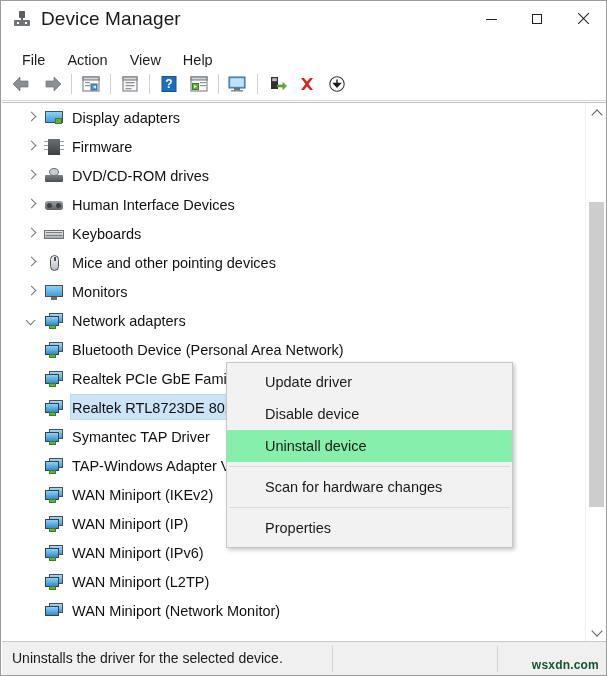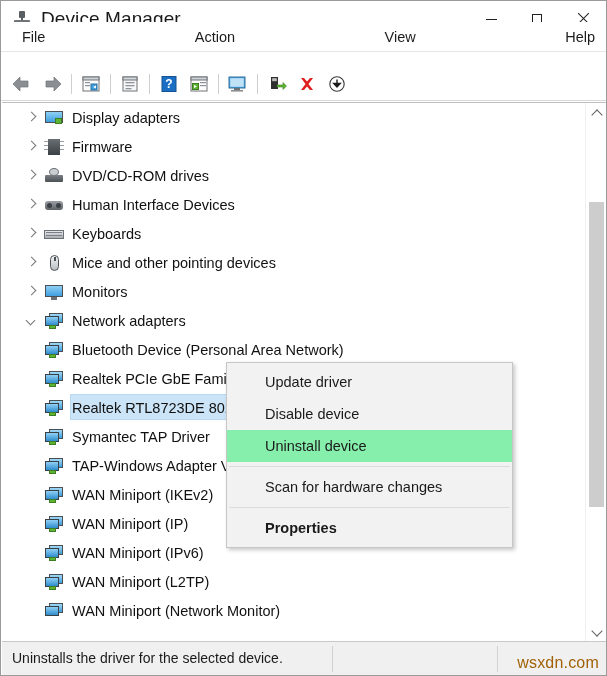--- a/index.html
+++ b/index.html
@@ -97,30 +97,29 @@
     left: -1px; top: 5px;
     width: 15px; height: 1px;
     background: #202020;
   }
   .glyph-close::before { transform: rotate(45deg); }
   .glyph-close::after  { transform: rotate(-45deg); }
 
   
   .menubar {
     position: absolute;
-    left: 0; top: 21px;
+    left: 0; top: 44px;
     width: 100%;
     height: 30px;
     background: #ffffff;
     display: flex;
     align-items: center;
     padding-left: 10px;
     box-sizing: border-box;
     border-bottom: 1px solid #e6e6e6;
-    justify-content: space-between;
   }
   .menu-item {
     font-size: 14.5px;
     color: #1c1c1c;
     padding: 3px 11px;
     white-space: nowrap;
   }
 
   
   .toolbar {
@@ -385,21 +384,21 @@
   .ctx-item {
     height: 32px;
     display: flex;
     align-items: center;
     padding-left: 38px;
     font-size: 14.5px;
     color: #1a1a1a;
     white-space: nowrap;
   }
   .ctx-item.highlight { background: #86efac; }
-  .ctx-item.bold { font-weight: bold; }
+  .ctx-item.bold { font-weight: normal; }
   .ctx-sep {
     height: 1px;
     background: #dcdcdc;
     margin: 4px 2px;
   }
 
   
   .statusbar {
     position: absolute;
     left: 1px; bottom: 0;
@@ -418,23 +417,24 @@
   }
   .status-div {
     position: absolute;
     top: 4px;
     width: 1px; height: 26px;
     background: #d2d2d2;
   }
   .watermark {
     position: absolute;
     right: 8px; bottom: 3px;
-    font-size: 16px;
-    color: #a16207;
+    font-size: 12px;
+    color: #14532d;
     letter-spacing: .2px;
+    font-weight: bold;
   }
 </style>
 </head>
 <body>
 
 <div id="app">
 
   <div class="titlebar">
     <div class="title-icon">
       <div class="ti-top"></div>

